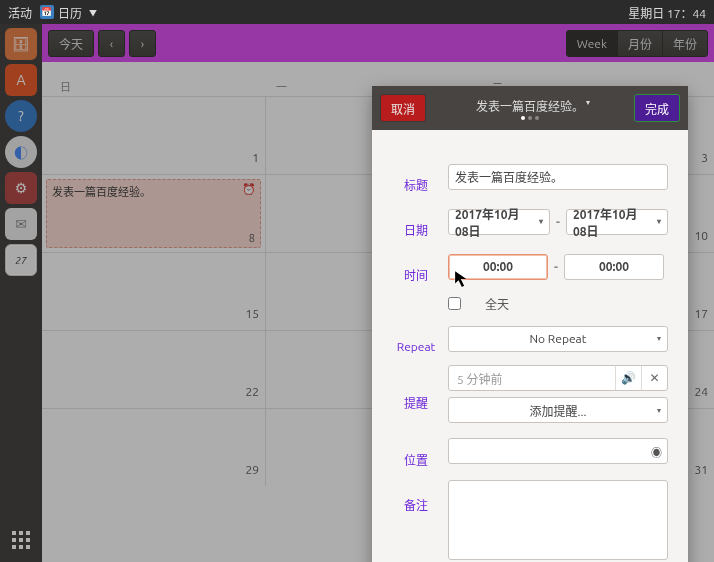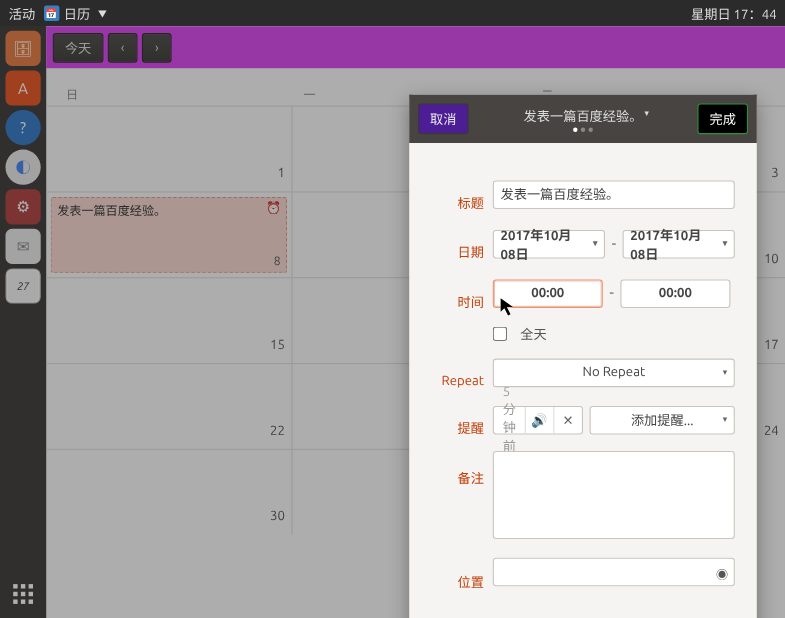--- a/index.html
+++ b/index.html
@@ -50,42 +50,42 @@
 .daynum { position: absolute; right: 6px; top: 54px; font-size: 12px; color: #555; }
 .event { position: absolute; left: 4px; right: 4px; top: 4px; bottom: 4px; background: #f8d8cf; border: 1px dashed #e29784; border-radius: 2px; }
 .event .title { font-size: 11px; color: #333; padding: 3px 5px; }
 .event .alarm { position: absolute; right: 4px; top: 3px; font-size: 11px; color: #333; }
 .event .d { position: absolute; right: 5px; bottom: 3px; font-size: 11px; color: #555; }
 
 .overlay { position: absolute; inset: 0; background: rgba(30,30,30,.35); pointer-events: none; }
 
 .popup { position: absolute; top: 62px; left: 372px; width: 316px; background: #f6f4f2; border-radius: 4px; box-shadow: 0 6px 18px rgba(0,0,0,.35); display: flex; flex-direction: column; font-size: 12px; color: #555; }
 .phead { background: #474442; height: 44px; display: flex; align-items: center; padding: 0 8px; color: #dcdcdc; }
-.phead .hbtn { height: 28px; padding: 0 10px; background: #4c1d95; border: 1px solid #3a3835; border-radius: 3px; color: #e6e6e6; font-size: 12px; display: inline-flex; align-items: center; cursor: pointer; }
+.phead .hbtn { height: 28px; padding: 0 10px; background: #b91c1c; border: 1px solid #3a3835; border-radius: 3px; color: #e6e6e6; font-size: 12px; display: inline-flex; align-items: center; cursor: pointer; }
 .phead .title { flex: 1; text-align: center; display: flex; flex-direction: column; align-items: center; gap: 2px; }
 .phead .title span { font-size: 12px; }
 .phead .dots { display: flex; gap: 3px; }
 .phead .dot { width: 4px; height: 4px; border-radius: 50%; background: #8b8884; }
 .phead .dot.on { background: #fff; }
-.phead .done { background: #000000; border-color: #2e8f3c; color: #fff; }
+.phead .done { background: #4c1d95; border-color: #2e8f3c; color: #fff; }
 
 .pbody { padding: 30px 20px 20px; display: flex; flex-direction: column; gap: 12px; }
 .row { display: flex; align-items: center; gap: 8px; }
-.row .lab { width: 48px; text-align: right; color: #c2410c; font-size: 12px; margin-top: 16px; }
+.row .lab { width: 48px; text-align: center; color: #6d28d9; font-size: 12px; margin-top: 16px; }
 .row .fld { flex: 1; }
 .input, .select, .timebox, .datebtn { height: 26px; background: #fff; border: 1px solid #c9c4c0; border-radius: 3px; padding: 0 6px; font-size: 12px; color: #444; display: inline-flex; align-items: center; }
 .input { width: 100%; }
 .datebtn { justify-content: center; gap: 4px; cursor: pointer; position: relative; padding-right: 18px; }
 .datebtn .tri, .select .tri { position: absolute; right: 6px; font-size: 8px; color: #666; }
 .timebox { width: 100px; justify-content: center; }
 .sep { color: #888; }
 .pair { display: flex; align-items: center; gap: 6px; font-weight: bold; }
 .timebox.active { border-color: #e9906f; box-shadow: 0 0 0 1px #f1c1ae inset; }
 .select { width: 100%; position: relative; cursor: pointer; justify-content: center; }
-.chk { display: flex; align-items: center; gap: 12px; }
+.chk { display: flex; align-items: center; gap: 24px; }
 .chk input { width: 13px; height: 13px; }
 .reminder { display: flex; align-items: center; height: 26px; border: 1px solid #c9c4c0; border-radius: 3px; background: #fff; }
 .reminder .txt { flex: 1; padding: 0 8px; color: #9a9a9a; }
 .reminder .ic { width: 26px; height: 100%; border-left: 1px solid #e0dbd6; display: flex; align-items: center; justify-content: center; color: #666; cursor: pointer; }
 .loc { position: relative; }
 .loc .pin { position: absolute; right: 6px; top: 50%; transform: translateY(-50%); font-size: 11px; color: #555; }
 .textarea { height: 80px; background: #fff; border: 1px solid #c9c4c0; border-radius: 3px; padding: 6px; width: 100%; resize: none; font-size: 12px; }
 .pfoot { height: 22px; display: flex; align-items: center; padding: 0 14px; }
 
 .cursor { position: absolute; top: 246px; left: 454px; width: 18px; height: 18px; pointer-events: none; }
@@ -129,20 +129,25 @@
         <div></div>
     </div>
   </div>
 
   <div class="window">
     <div class="toolbar">
       <div class="btn">今天</div>
       <div class="btn btn-icon">‹</div>
       <div class="btn btn-icon">›</div>
       <div class="spacer"></div>
+      <div class="segmented">
+        <div class="btn active">Week</div>
+        <div class="btn">月份</div>
+        <div class="btn">年份</div>
+      </div>
     </div>
 
     <div class="calhead">
       <div class="dow">
         <div>日</div>
         <div>一</div>
         <div>二</div>
       </div>
     </div>
 
@@ -179,20 +184,23 @@
           <span class="daynum">17</span>
         </div>
       <div class="cell">
           <span class="daynum">22</span>
         </div>
       <div class="cell">
           <span class="daynum">23</span>
         </div>
       <div class="cell">
           <span class="daynum">24</span>
+        </div>
+      <div class="cell">
+          <span class="daynum">29</span>
         </div>
       <div class="cell">
           <span class="daynum">30</span>
         </div>
       <div class="cell">
           <span class="daynum">31</span>
         </div>
     </div>
   </div>
 
@@ -248,43 +256,43 @@
       </div>
       <div class="row">
         <div class="lab">Repeat</div>
         <div class="fld"><div class="select">
               <span>No Repeat</span>
               <span class="tri">▾</span>
             </div></div>
       </div>
       <div class="row">
         <div class="lab">提醒</div>
-        <div class="fld" style="display:flex;gap:6px;">
+        <div class="fld" style="display:flex;flex-direction:column;gap:6px;">
           <div class="reminder">
             <div class="txt">5 分钟前</div>
             <div class="ic">🔊</div>
             <div class="ic">✕</div>
           </div>
           <div class="select">
               <span>添加提醒...</span>
               <span class="tri">▾</span>
             </div>
         </div>
       </div>
-      <div class="row" style="align-items:flex-start;">
-        <div class="lab">备注</div>
-        <div class="fld"><textarea class="textarea" style=""></textarea></div>
-      </div>
       <div class="row">
         <div class="lab">位置</div>
         <div class="fld loc">
           <div class="input"></div>
           <span class="pin">◉</span>
         </div>
       </div>
+      <div class="row" style="align-items:flex-start;">
+        <div class="lab">备注</div>
+        <div class="fld"><textarea class="textarea" style=""></textarea></div>
+      </div>
     </div>
     <div class="pfoot"></div>
   </div>
 
   <div class="cursor">
     <svg viewBox="0 0 16 16">
         <path d="M1 1 L1 12 L4 9 L7 15 L9 14 L6 8 L11 8 Z" fill="#000"></path>
       </svg>
   </div>
 </div>

